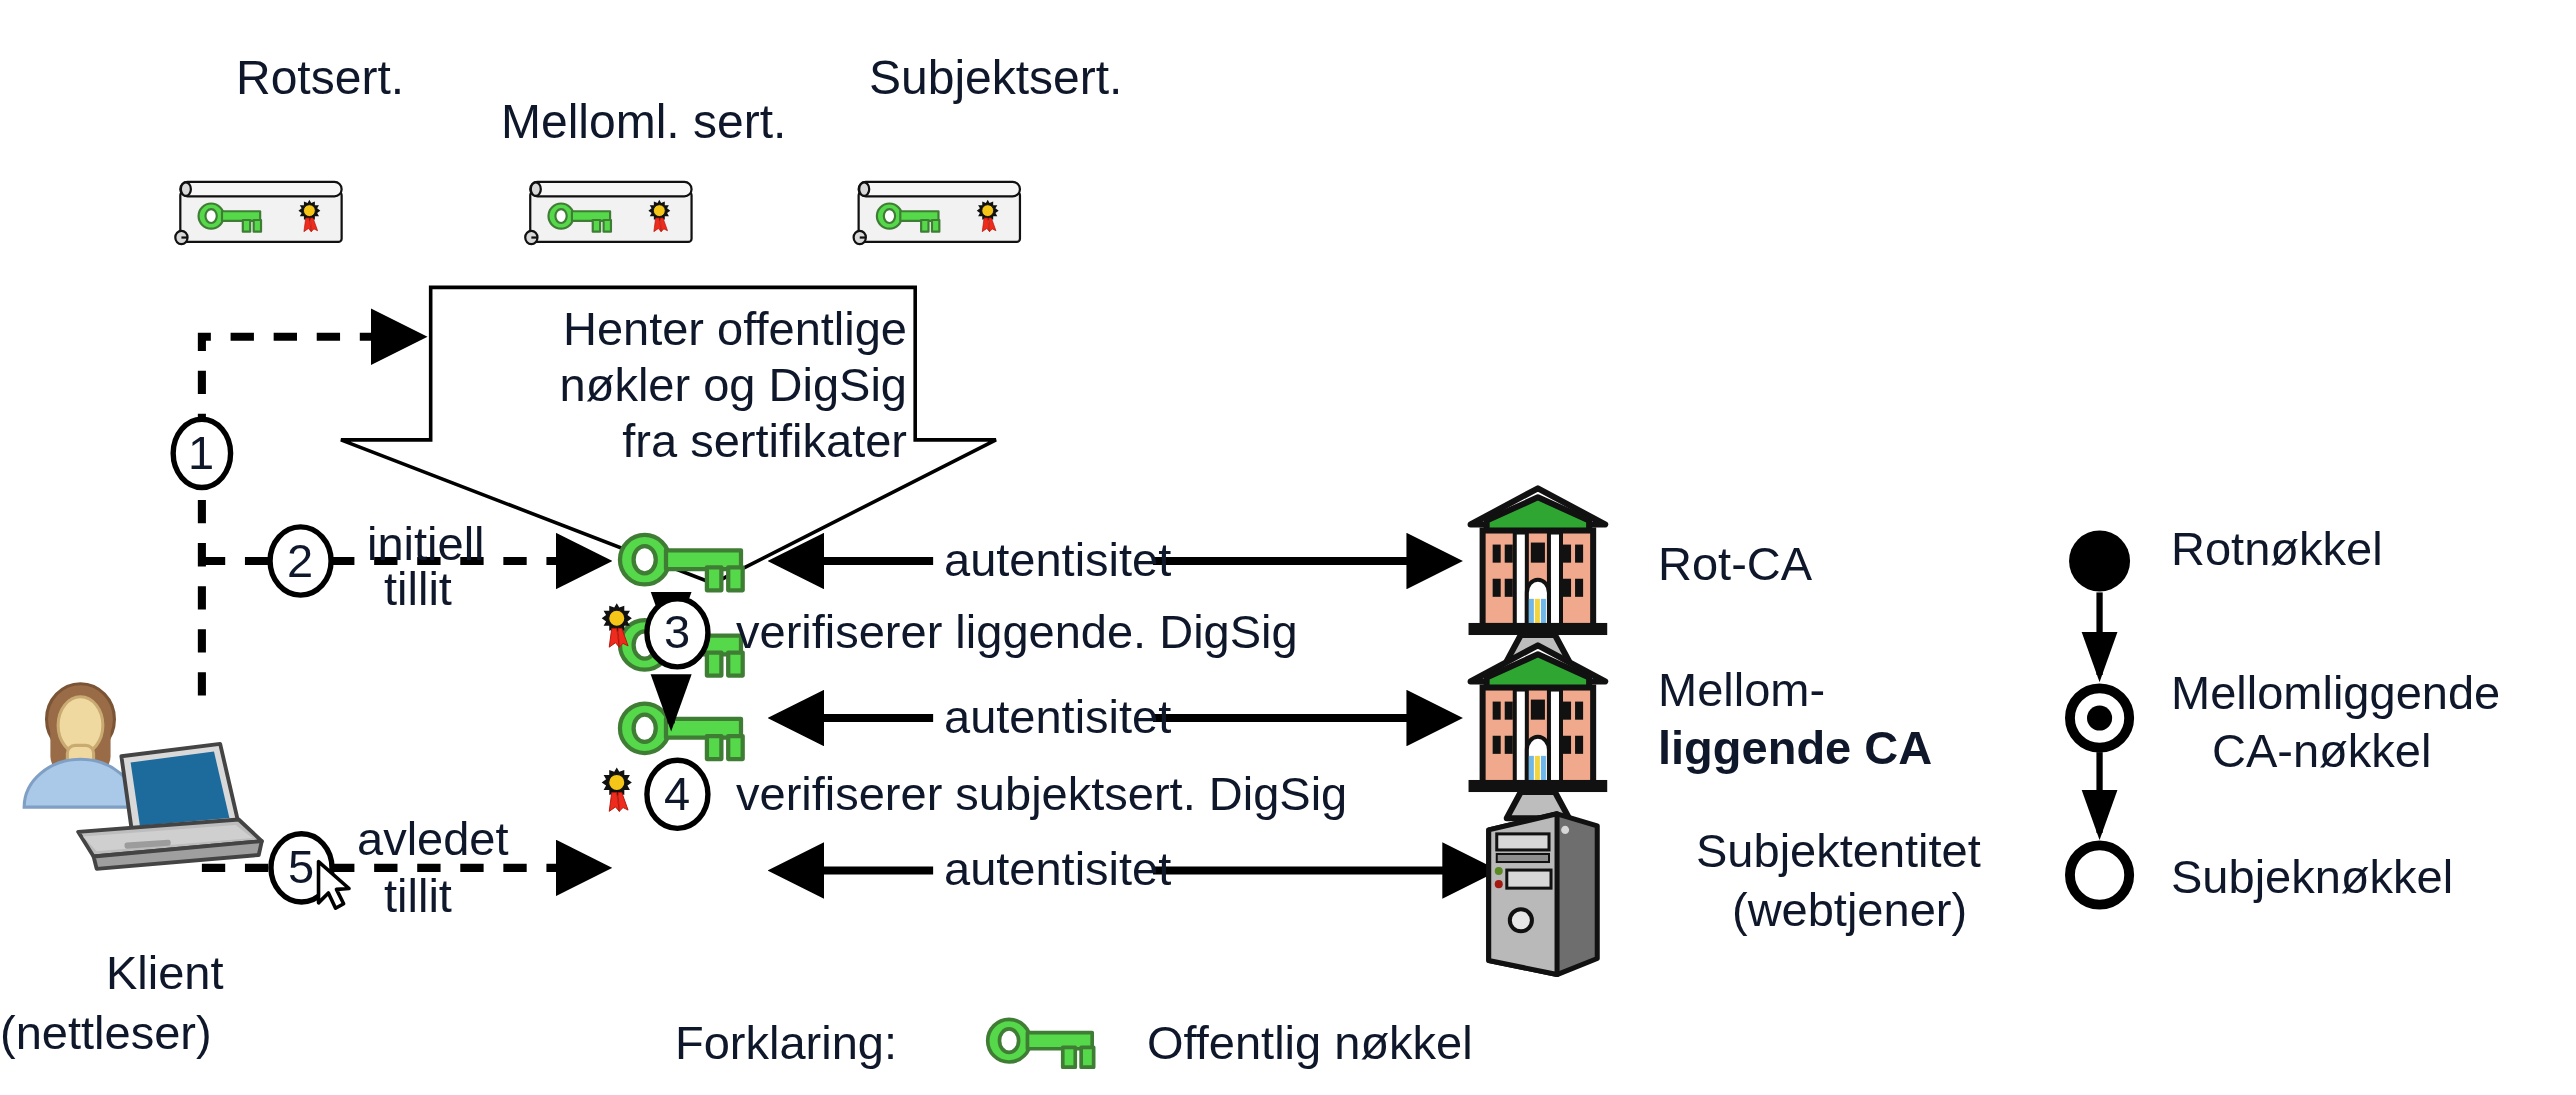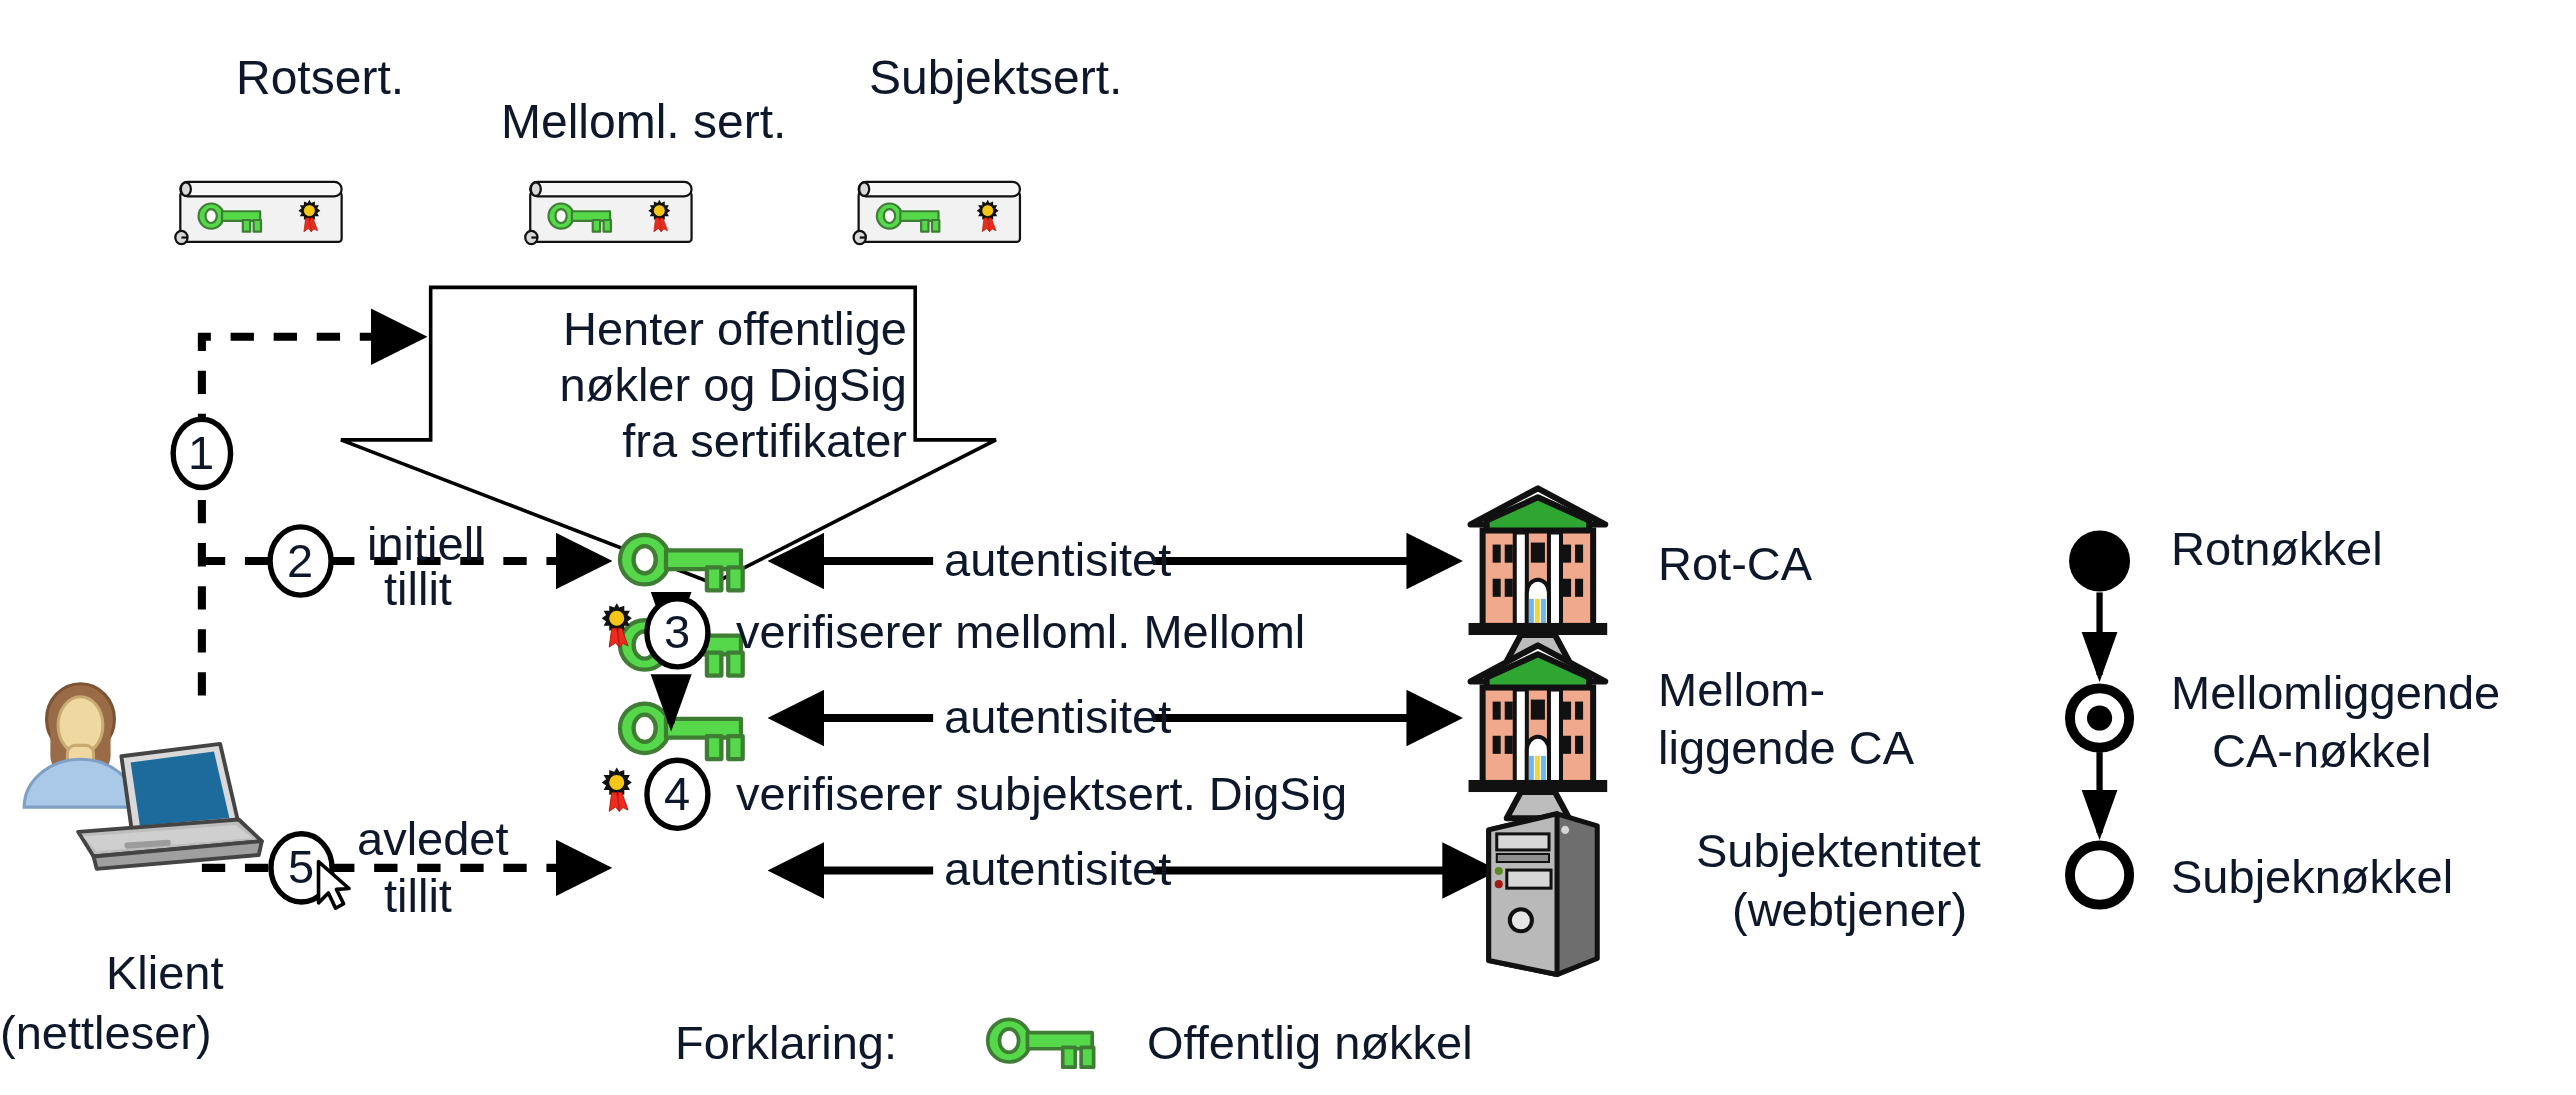--- a/index.html
+++ b/index.html
@@ -226,30 +226,30 @@
 <div class="lbl step-txt" style="left:664px;top:608px;">3</div>
 <div class="lbl step-txt" style="left:664px;top:770px;">4</div>
 <div class="lbl step-txt" style="left:288px;top:843px;">5</div>
 
 <div class="lbl step-txt" style="left:367px;top:520px;">initiell</div>
 <div class="lbl step-txt" style="left:384px;top:565px;">tillit</div>
 
 <div class="lbl step-txt" style="left:357px;top:815px;">avledet</div>
 <div class="lbl step-txt" style="left:384px;top:872px;">tillit</div>
 
-<div class="lbl step-txt" style="left:736px;top:608px;">verifiserer melloml. Melloml</div>
+<div class="lbl step-txt" style="left:736px;top:608px;">verifiserer liggende. DigSig</div>
 <div class="lbl step-txt" style="left:736px;top:770px;">verifiserer subjektsert. DigSig</div>
 
 <div class="lbl step-txt" style="left:944px;top:536px;">autentisitet</div>
 <div class="lbl step-txt" style="left:944px;top:693px;">autentisitet</div>
 <div class="lbl step-txt" style="left:944px;top:845px;">autentisitet</div>
 
 <div class="lbl node-txt" style="left:1658px;top:538px;">Rot-CA</div>
 <div class="lbl node-txt" style="left:1658px;top:664px;">Mellom-</div>
-<div class="lbl node-txt" style="left:1658px;top:722px;">liggende CA</div>
+<div class="lbl node-txt" style="left:1658px;top:722px;font-weight:bold;">liggende CA</div>
 <div class="lbl node-txt" style="left:1696px;top:825px;">Subjektentitet</div>
 <div class="lbl node-txt" style="left:1732px;top:884px;">(webtjener)</div>
 
 <div class="lbl node-txt" style="left:106px;top:947px;">Klient</div>
 <div class="lbl node-txt" style="left:0px;top:1007px;">(nettleser)</div>
 
 <div class="lbl legend-txt" style="left:2171px;top:523px;">Rotnøkkel</div>
 <div class="lbl legend-txt" style="left:2171px;top:667px;">Mellomliggende</div>
 <div class="lbl legend-txt" style="left:2171px;top:725px;margin-left:41px;">CA-nøkkel</div>
 <div class="lbl legend-txt" style="left:2171px;top:851px;">Subjeknøkkel</div>

